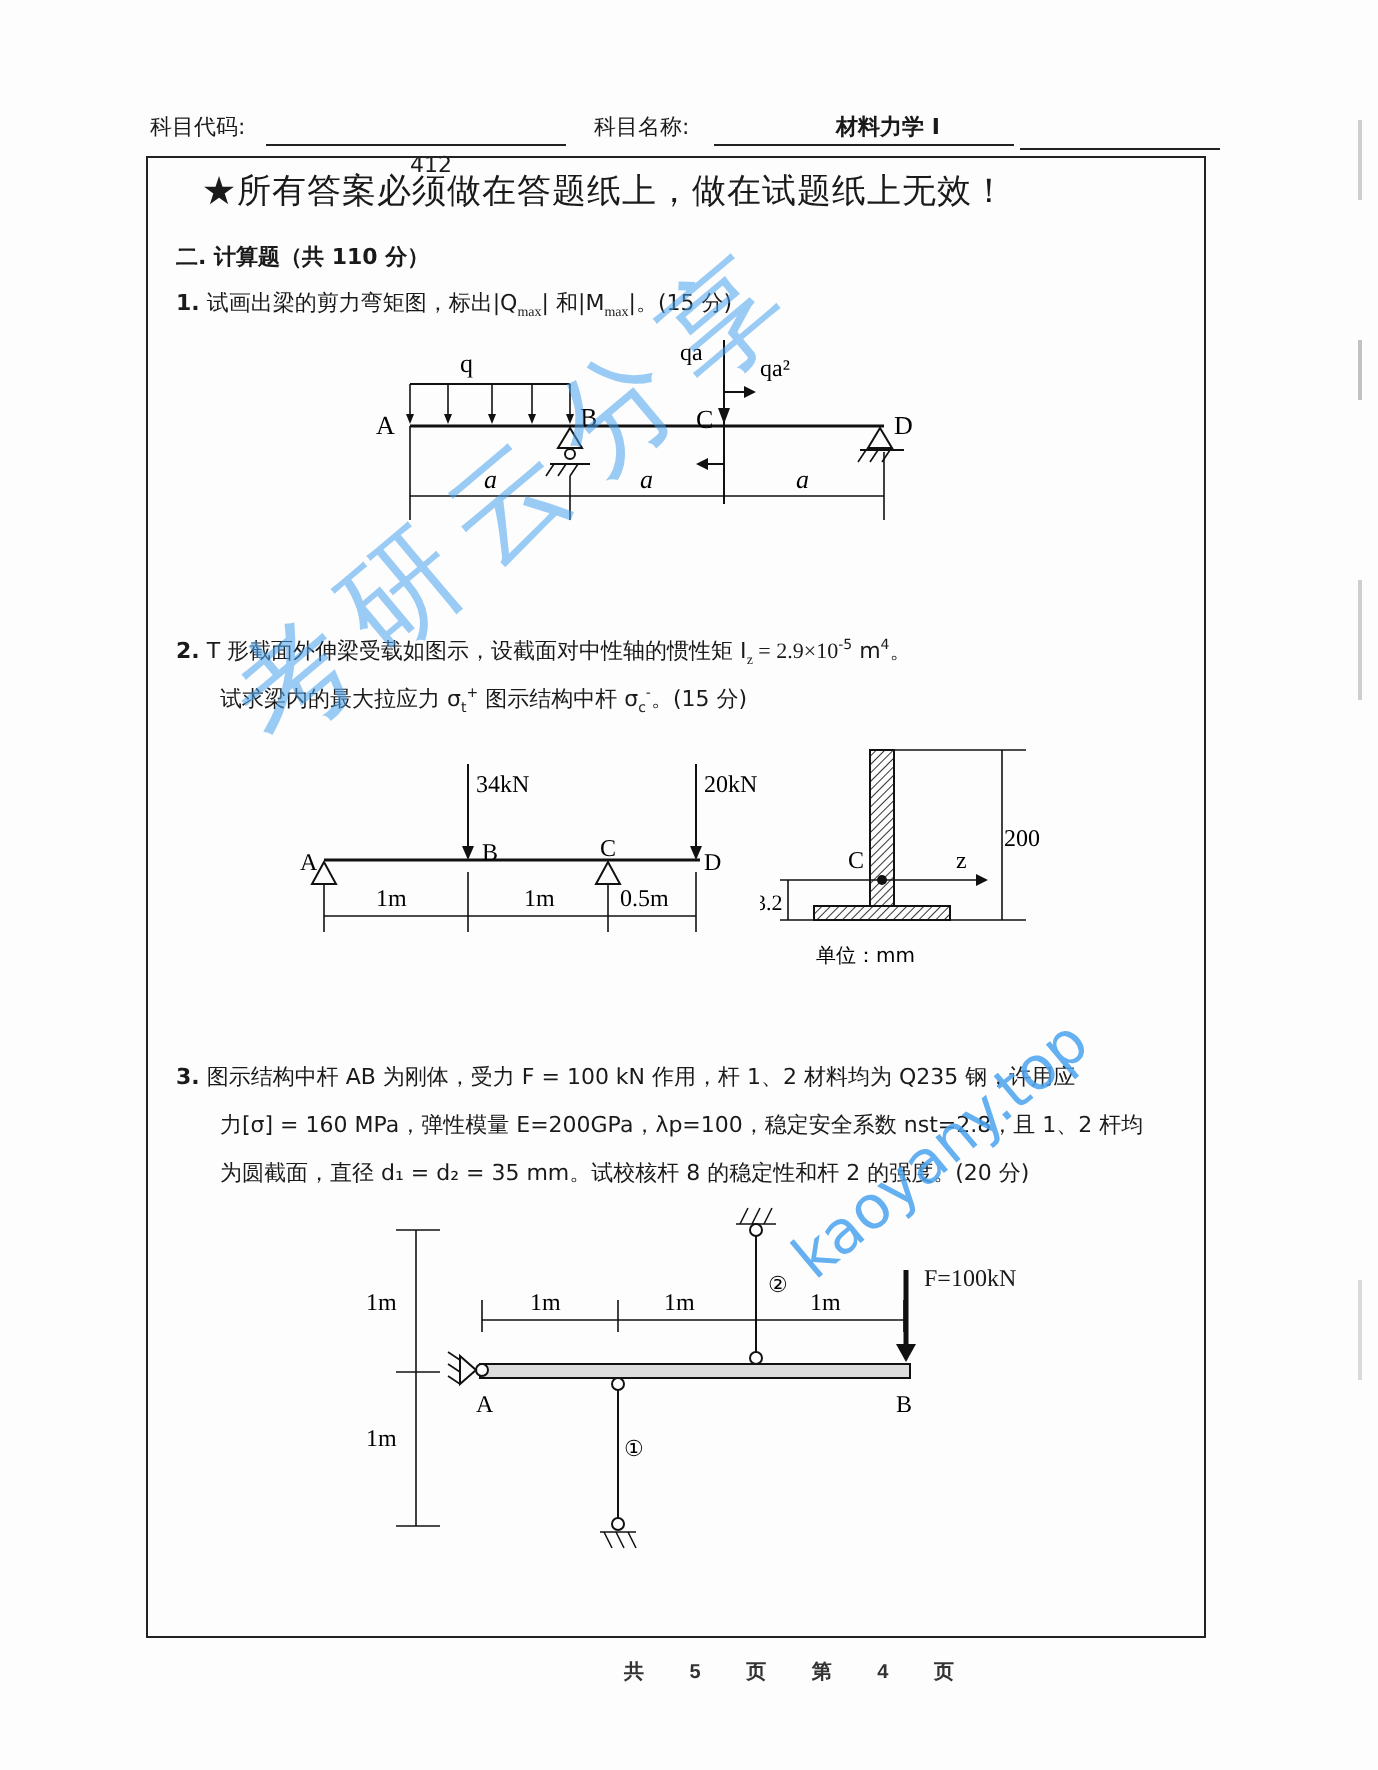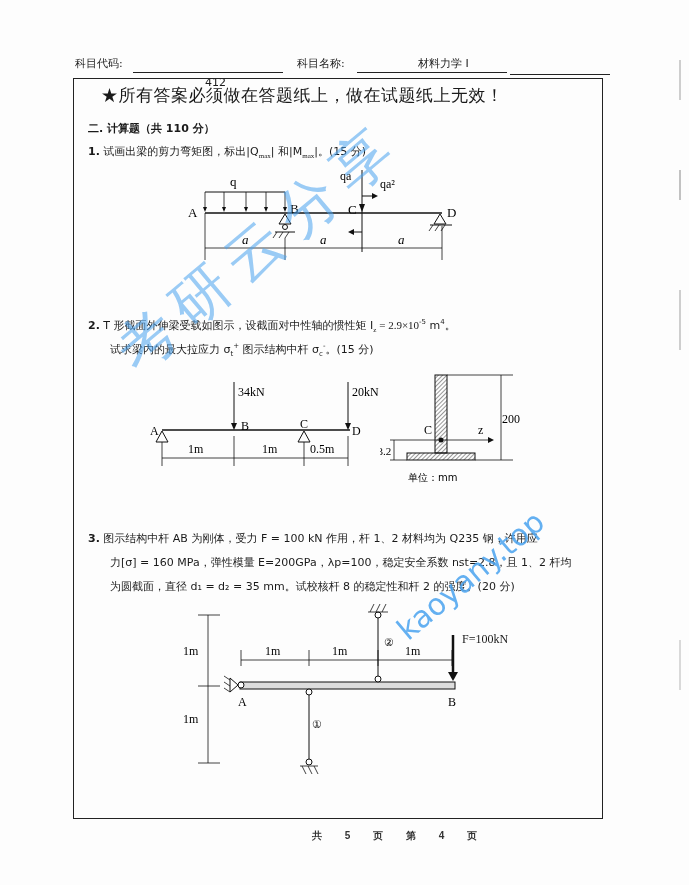--- a/index.html
+++ b/index.html
@@ -20,21 +20,21 @@
   .footer { font-family: Liberation Sans, sans-serif; font-size: 10px; font-weight: bold; letter-spacing: 10px; color: #333; text-align: center; }
   .scan-mark { position: absolute; width: 2px; background: #888; }
 </style>
 </head>
 <body>
 
 <div class="abs hdr" style="left:75px; top:56px;">科目代码:</div>
 <div class="abs hdr" style="left:205px; top:56px; font-weight:normal;margin-top:20px;">412</div>
 <div class="hdr-line" style="left:133px; width:150px; top:72px;"></div>
 <div class="abs hdr" style="left:297px; top:56px;">科目名称:</div>
-<div class="abs hdr" style="left:418px; top:56px; font-weight:normal;">材料力学 I</div>
+<div class="abs hdr" style="left:418px; top:56px; font-weight:bold;">材料力学 I</div>
 <div class="hdr-line" style="left:357px; width:150px; top:72px;"></div>
 <div class="hdr-line" style="left:510px; width:100px; top:74px;"></div>
 
 <div class="frame"></div>
 
 <div class="abs notice" style="left:101px; top:84px;">★所有答案必须做在答题纸上，做在试题纸上无效！</div>
 
 <div class="abs txt" style="left:88px; top:121px; font-weight:bold;">二. 计算题（共 110 分）</div>
 
 <div class="abs txt" style="left:88px; top:144px;">

